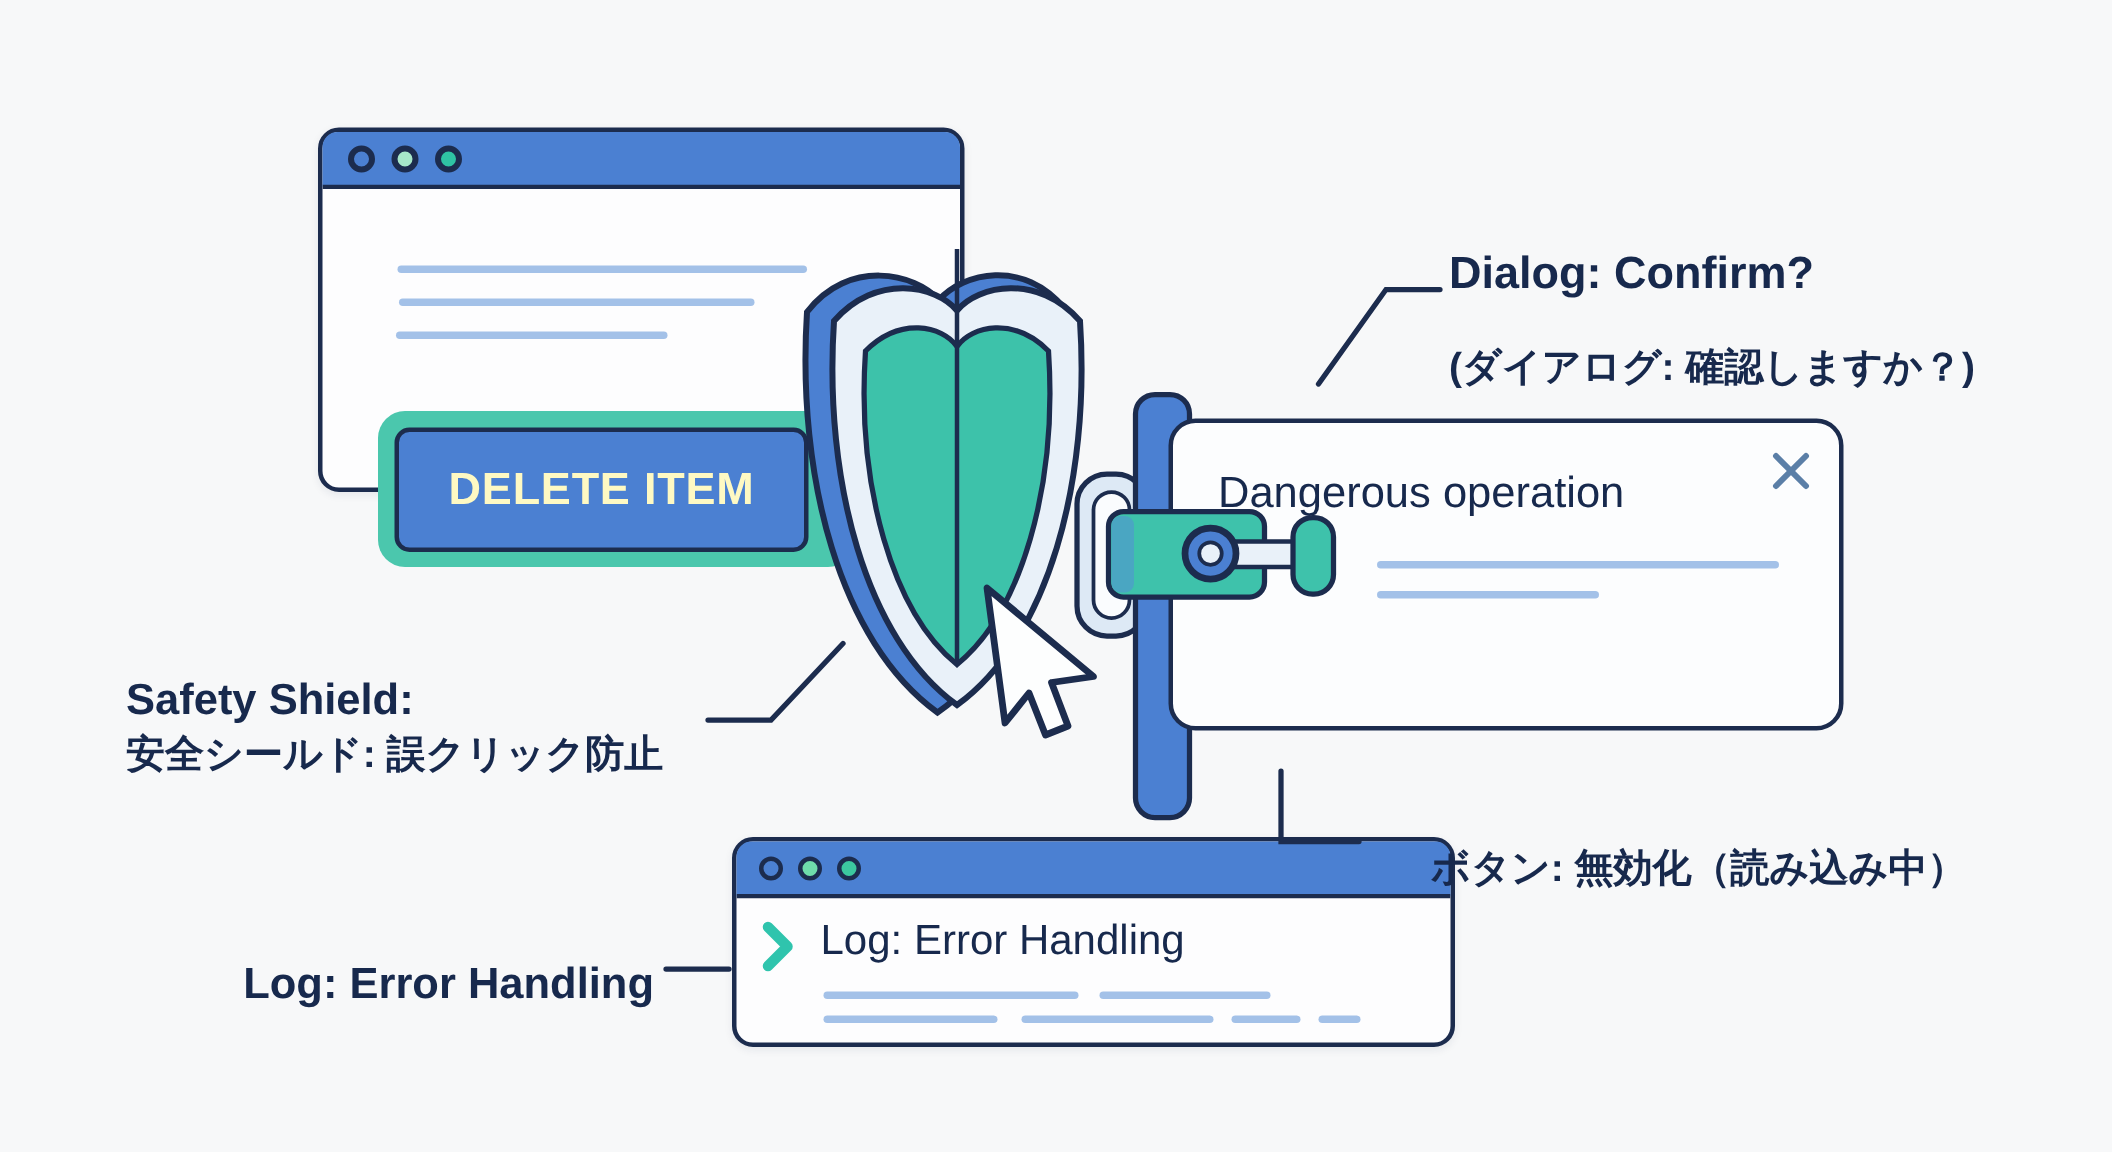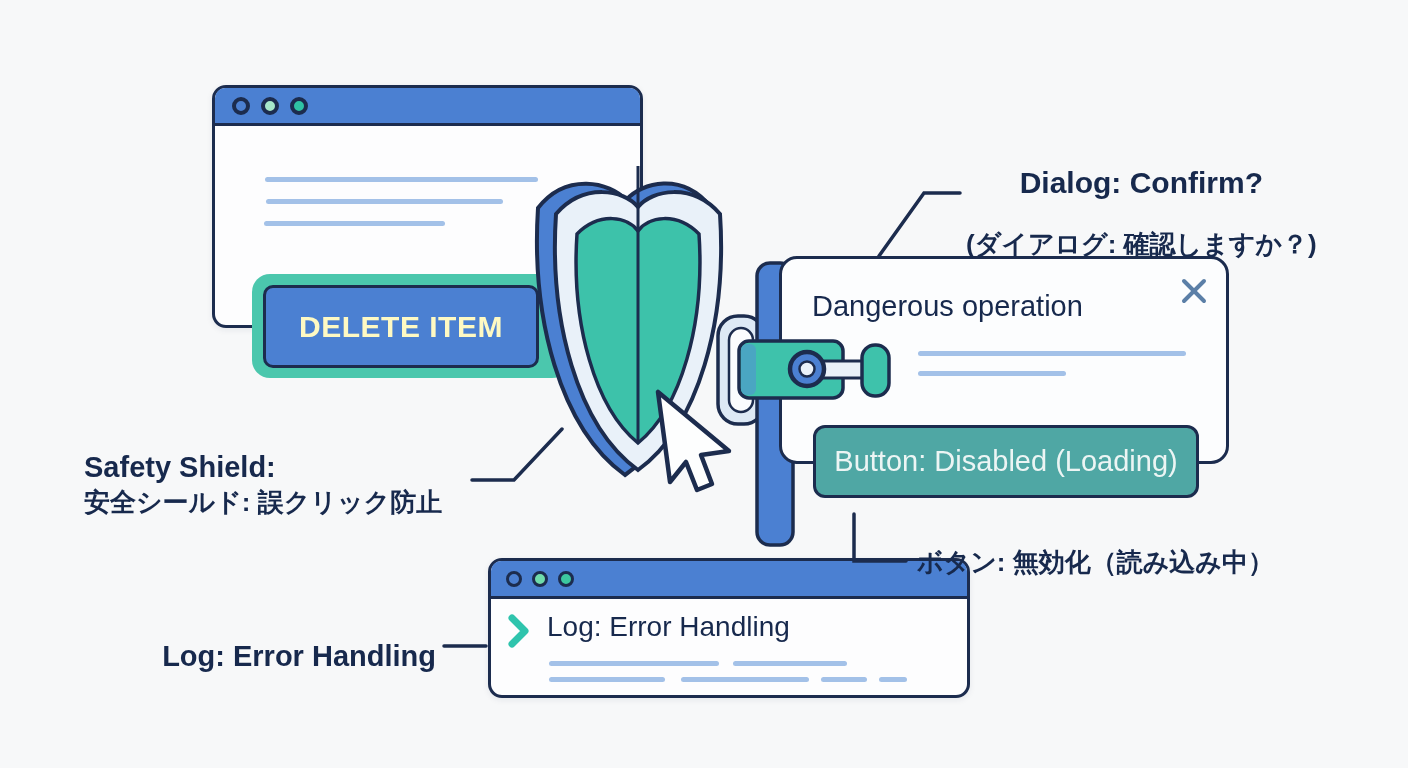--- a/index.html
+++ b/index.html
@@ -39,21 +39,21 @@
   }
   .delete-btn{
     position:absolute;left:263px;top:285px;width:276px;height:83px;
     background:#4b80d2;border:3.5px solid #1c2c4e;border-radius:10px;
     display:flex;align-items:center;justify-content:center;
     color:#fef9c3;font-size:30px;font-weight:700;letter-spacing:0.5px;
     z-index:3;box-sizing:border-box;
   }
   
   .dialog{
-    position:absolute;left:779px;top:256px;width:450px;height:208px;
+    position:absolute;left:779px;top:279px;width:450px;height:208px;
     background:#fcfdfe;border:3.5px solid #1c2c4e;border-radius:18px;
     z-index:6;box-sizing:border-box;
   }
   .dialog-title{
     position:absolute;left:30px;top:31px;
     font-size:29px;font-weight:500;color:#17294d;
   }
   .dialog-close{position:absolute;right:16px;top:16px;width:32px;height:32px;cursor:pointer;}
   .dialog-btn{
     position:absolute;left:31px;top:166px;width:386px;height:73px;
@@ -117,21 +117,20 @@
 </svg>
 
 <div class="dialog">
   <div class="dialog-title">Dangerous operation</div>
   <svg class="dialog-close" viewBox="0 0 32 32">
     <line x1="6" y1="6" x2="26" y2="26" stroke="#5b7fa7" stroke-width="4" stroke-linecap="round"></line>
     <line x1="26" y1="6" x2="6" y2="26" stroke="#5b7fa7" stroke-width="4" stroke-linecap="round"></line>
   </svg>
   <div class="ph-line" style="left:136px;top:92px;width:268px;height:4.5px;"></div>
   <div class="ph-line" style="left:136px;top:112px;width:148px;height:4.5px;"></div>
-  <div class="dialog-btn">Button: Disabled (Loading)</div>
 </div>
 
 <svg class="svg-layer" style="z-index:7;" width="1408" height="768" viewBox="0 0 1408 768">
 
   <g>
     <rect x="739" y="341" width="104" height="57" rx="10" fill="#3ec2ab" stroke="#1c2c4e" stroke-width="3.5"></rect>
     <rect x="741" y="344" width="15" height="51" rx="6" fill="#4aa6c2"></rect>
     <rect x="805" y="361" width="63" height="17" rx="5" fill="#e9f1f9" stroke="#1c2c4e" stroke-width="3"></rect>
     <circle cx="807" cy="369" r="17" fill="#4b80d2" stroke="#1c2c4e" stroke-width="4.5"></circle>
     <circle cx="807" cy="369" r="7.5" fill="#e9f1f9" stroke="#1c2c4e" stroke-width="2.5"></circle>
@@ -146,27 +145,27 @@
   </g>
 
   <path d="M 658 392 L 670 482 L 686 462 L 697 490 L 712 484 L 701 455 L 729 451 Z" fill="#fdfefe" stroke="#1c2c4e" stroke-width="4.5" stroke-linejoin="round"></path>
 
   <polyline points="879,256 924,193 960,193" fill="none" stroke="#1c2c4e" stroke-width="3.5" stroke-linecap="round"></polyline>
   <polyline points="472,480 514,480 562,429" fill="none" stroke="#1c2c4e" stroke-width="3.5" stroke-linecap="round"></polyline>
   <line x1="444" y1="646" x2="486" y2="646" stroke="#1c2c4e" stroke-width="3.5" stroke-linecap="round"></line>
   <polyline points="854,514 854,561 906,561" fill="none" stroke="#1c2c4e" stroke-width="3.5" stroke-linecap="round"></polyline>
 </svg>
 
-<div class="annotation" style="left:966px;top:166px;text-align:center;">
+<div class="annotation" style="left:966px;top:166px;">
   <div class="ann-en-lg">Dialog: Confirm?</div>
   <div class="ann-ja" style="font-weight:800;margin-top:28px;">(ダイアログ: 確認しますか？)</div>
 </div>
 
 <div class="annotation" style="left:84px;top:437px;">
   <div class="ann-en">Safety Shield:</div>
   <div class="ann-ja">安全シールド: 誤クリック防止</div>
 </div>
 
 <div class="annotation" style="left:88px;top:626px;width:348px;text-align:right;">
   <div class="ann-en">Log: Error Handling</div>
 </div>
 
-<div class="annotation ann-ja" style="left:917px;top:546px;margin-top:0;">ボタン: 無効化（読み込み中）</div>
+<div class="annotation ann-ja" style="left:954px;top:546px;margin-top:16px;">ボタン: 無効化（読み込み中）</div>
 
 </body></html>

